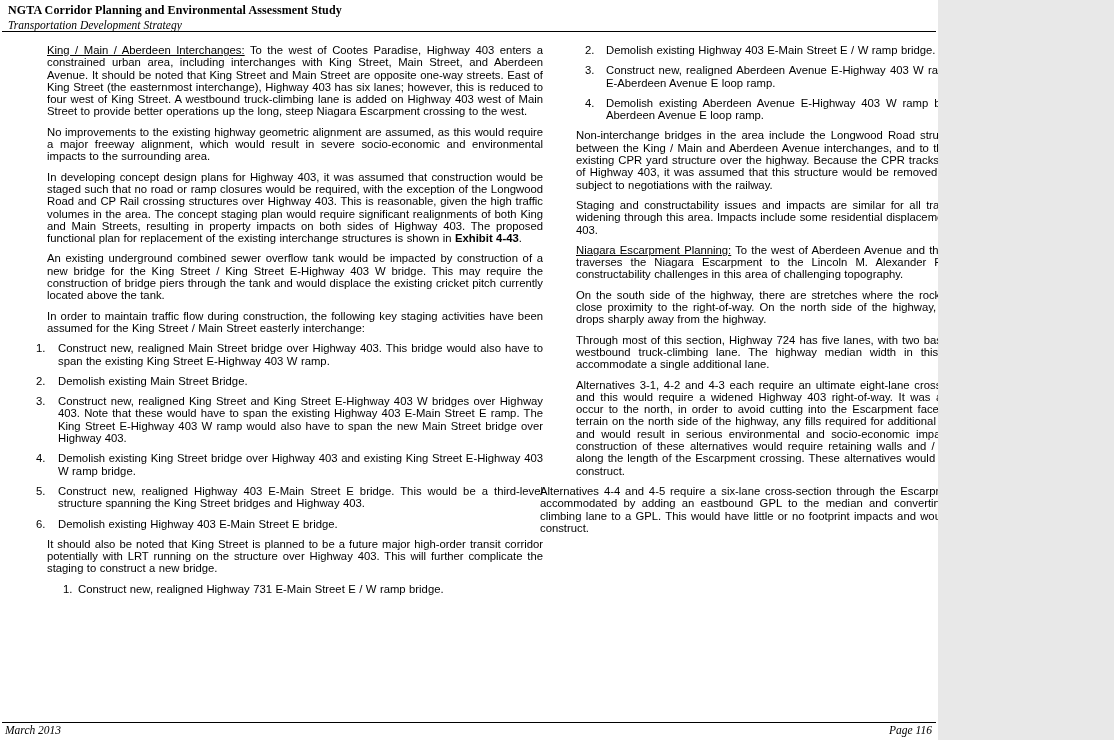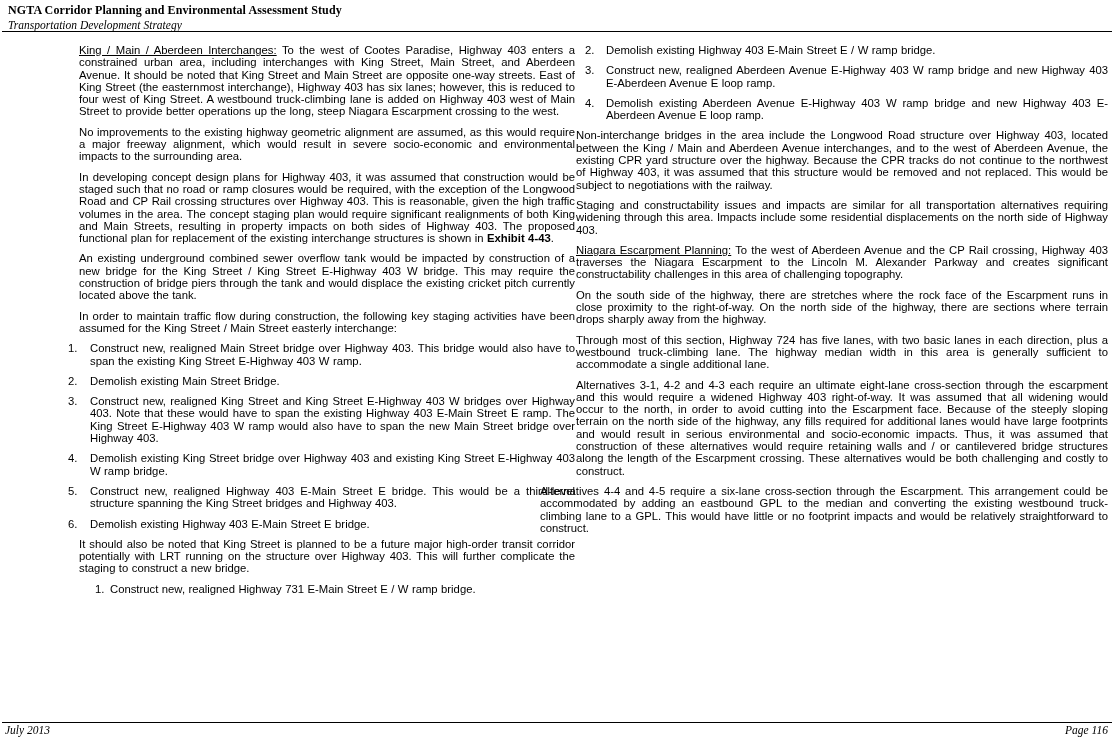--- a/index.html
+++ b/index.html
@@ -1,18 +1,18 @@
 <!DOCTYPE html>
 <html><head>
 <meta charset="utf-8">
 <style>
   html,body{margin:0;padding:0;background:#e8e8e8;}
   .page{
     position:relative;
-    width:1114px;height:740px;
+    width:938px;height:740px;
     background:#ffffff;
     overflow:hidden;
     color:#000;
   }
   
   .hdr{position:absolute;top:3px;left:8px;right:8px;}
   .hdr-title{font:bold 12px "Liberation Serif", serif;letter-spacing:.1px;}
   .hdr-sub{font:italic 11.5px "Liberation Serif", serif;margin-top:1px;}
   .rule{position:absolute;left:2px;right:2px;border-top:1.6px solid #000;}
   .hdr-rule{top:31px;}
@@ -22,21 +22,21 @@
   .ftr-left{float:left;}
   .ftr-right{float:right;text-align:right;}
   
   .col{
     position:absolute;top:44px;
     font-family:"Liberation Sans", sans-serif;
     font-size:11.3px;line-height:12.3px;
     word-spacing:.3px;
     text-align:justify;
   }
-  .col-left{left:36px;width:507px;margin-left:32px;}
+  .col-left{left:36px;width:507px;}
   .col-right{left:540px;width:568px;}
   .col p{margin:0 0 8px 0;}
   .col-left p.ind{margin-left:11px;}
   .col-right p.ind{margin-left:36px;}
   .u{text-decoration:underline;}
   .b{font-weight:bold;}
   
   .li{position:relative;margin:0 0 8px 0;text-align:justify;}
   .li .num{position:absolute;left:0;top:0;}
   .col-left .li{padding-left:22px;}
@@ -97,17 +97,17 @@
 
     <p class="ind">Through most of this section, Highway 724 has five lanes, with two basic lanes in each direction, plus a westbound truck-climbing lane.  The highway median width in this area is generally sufficient to accommodate a single additional lane.</p>
 
     <p class="ind">Alternatives 3-1, 4-2 and 4-3 each require an ultimate eight-lane cross-section through the escarpment and this would require a widened Highway 403 right-of-way.  It was assumed that all widening would occur to the north, in order to avoid cutting into the Escarpment face.  Because of the steeply sloping terrain on the north side of the highway, any fills required for additional lanes would have large footprints and would result in serious environmental and socio-economic impacts.  Thus, it was assumed that construction of these alternatives would require retaining walls and / or cantilevered bridge structures along the length of the Escarpment crossing.  These alternatives would be both challenging and costly to construct.</p>
 
     <p>Alternatives 4-4 and 4-5 require a six-lane cross-section through the Escarpment.  This arrangement could be accommodated by adding an eastbound GPL to the median and converting the existing westbound truck-climbing lane to a GPL.  This would have little or no footprint impacts and would be relatively straightforward to construct.</p>
   </section>
 
   <div class="rule ftr-rule"></div>
   <div class="ftr">
-    <span class="ftr-left">July 2013</span>
+    <span class="ftr-left">March 2013</span>
     <span class="ftr-right">Page 116</span>
   </div>
 
 </div>
 
 </body></html>

